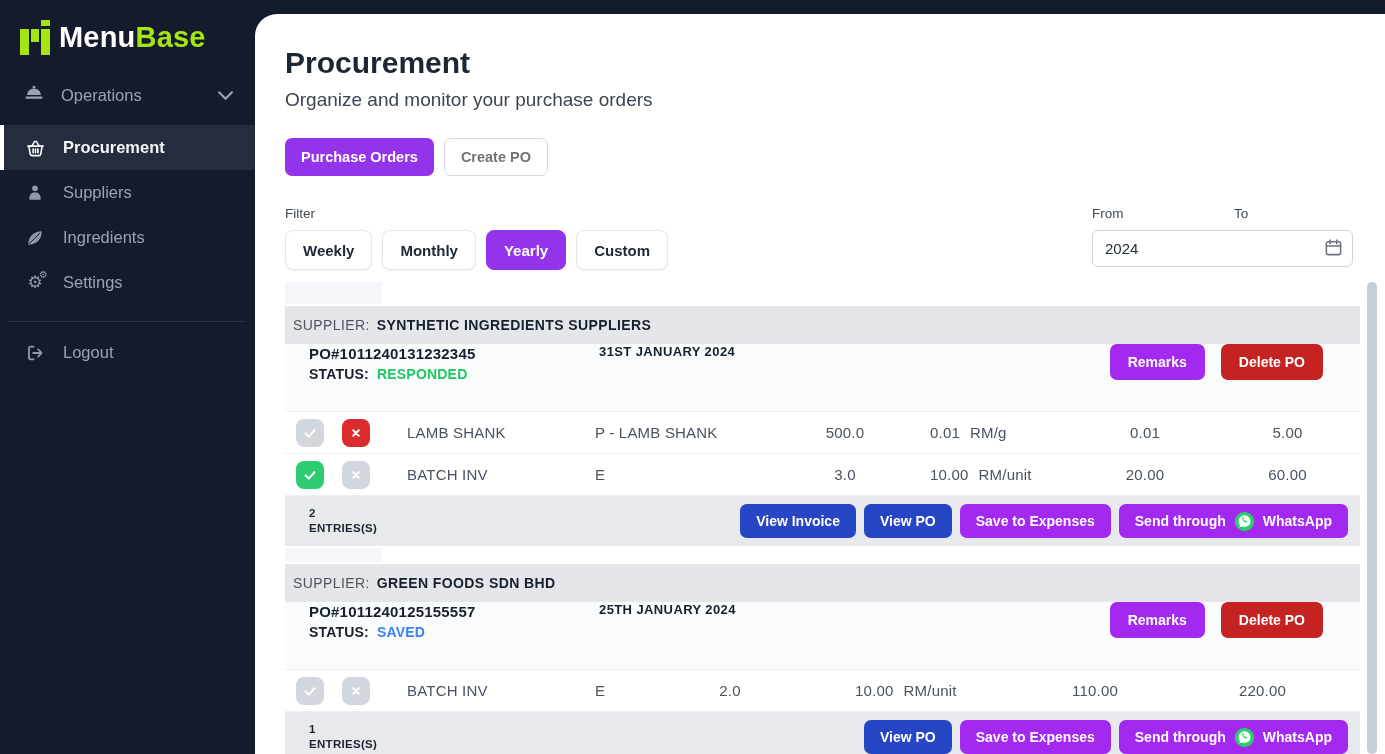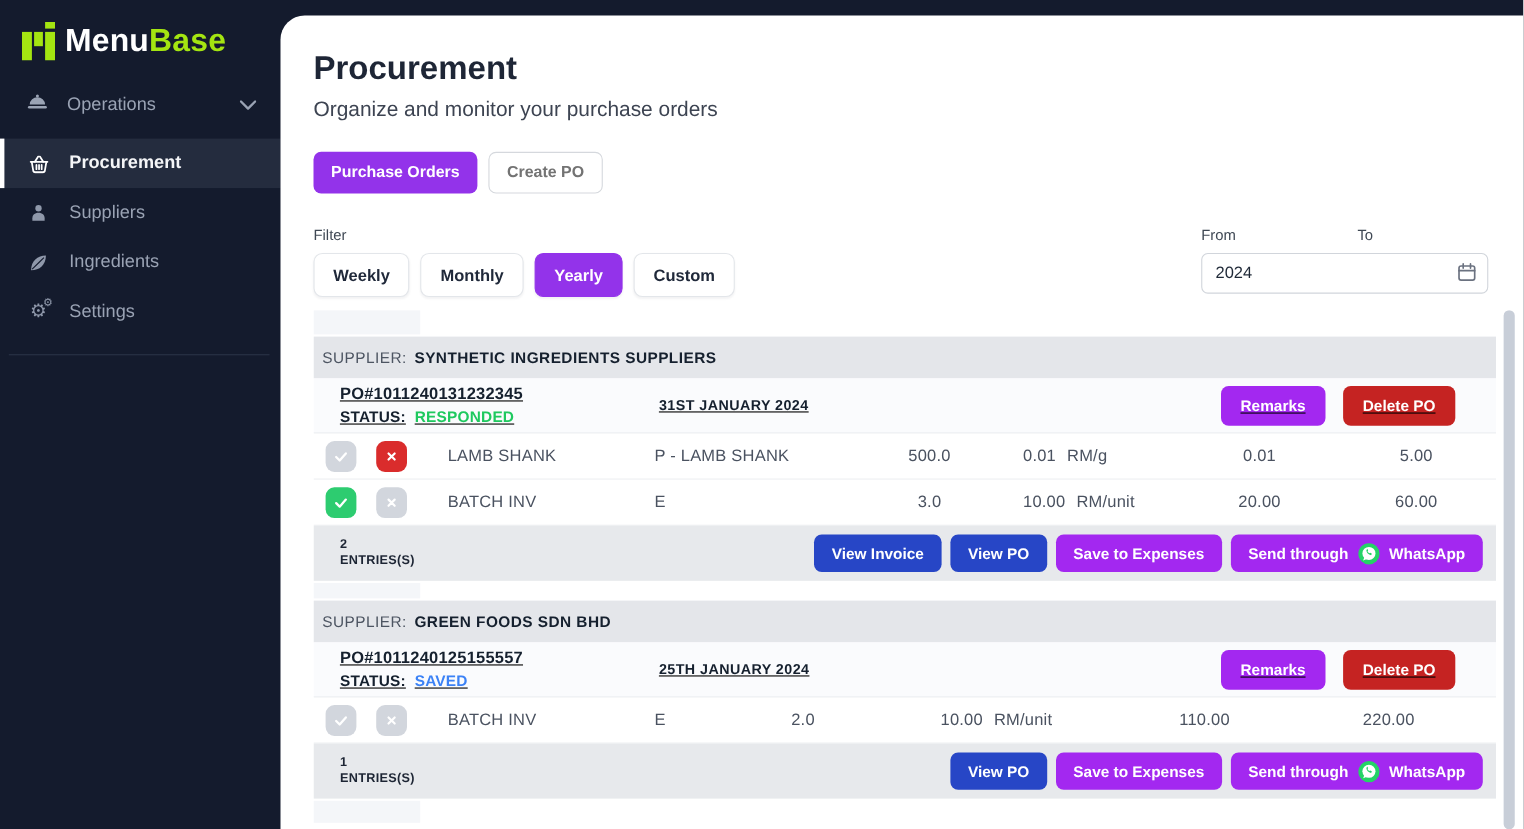--- a/index.html
+++ b/index.html
@@ -57,21 +57,21 @@
   .list { position:relative; flex:1; margin-top:12px; overflow:hidden; }
   .list-content { width:1075px; }
   .partial-strip { width:97px; height:22px; background:#f4f6f9; }
   .partial-strip.mid { height:14px; margin:2px 0; }
   .partial-strip.bottom { height:20px; margin-top:2px; }
 
   .supplier-header { height:38px; margin-top:2px; background:#e4e6ea; display:flex; align-items:center; padding-left:8px; font-size:14px; letter-spacing:.4px; }
   .supplier-header .lbl { color:#4d5562; }
   .supplier-header .name { color:#15202e; font-weight:700; margin-left:7px; }
 
-  .po-header { height:50px; background:#fafbfd; border-bottom:1px solid #eceef1; display:flex; align-items:center; padding-left:24px;text-decoration:underline; }
+  .po-header { height:68px; background:#fafbfd; border-bottom:1px solid #eceef1; display:flex; align-items:flex-start; padding-left:24px; }
   .po-info { width:290px; }
   .po-number { font-size:15px; font-weight:700; color:#15202e; line-height:19px; letter-spacing:.2px; }
   .po-status { font-size:14px; font-weight:700; color:#15202e; line-height:19px; margin-top:2px; letter-spacing:.2px; }
   .po-status .status-val { margin-left:8px; }
   .po-date { font-size:13px; font-weight:700; color:#15202e; letter-spacing:.4px; }
   .po-actions { margin-left:auto; margin-right:37px; display:flex; gap:16px; }
   .pill { height:36px; display:flex; align-items:center; padding:0 18px; border-radius:7px; font-size:14px; font-weight:700; color:#fff; cursor:pointer; border:none; }
   .pill.purple { background:#a328f0; }
   .pill.red { background:#c52322; }
 
@@ -163,20 +163,29 @@
       <span>Ingredients</span>
     </div>
 
     <div class="nav-item">
       <span class="ic icon-gear"></span>
       <span>Settings</span>
     </div>
 
     <div class="side-divider"></div>
 
+    <div class="nav-item">
+      <span class="ic">
+        <svg width="18" height="18" viewBox="0 0 20 20" fill="none" stroke="currentColor" stroke-width="2" stroke-linecap="round" stroke-linejoin="round">
+          <path d="M8.5 3 H5.2 A1.9 1.9 0 0 0 3.3 4.9 V15.1 A1.9 1.9 0 0 0 5.2 17 H8.5"></path>
+          <path d="M8 10 H17 M13.6 6 L17.3 10 L13.6 14"></path>
+        </svg>
+      </span>
+      <span>Logout</span>
+    </div>
   </div>
 
   <div class="main">
 
     <div class="page-title">Procurement</div>
     <div class="page-subtitle">Organize and monitor your purchase orders</div>
 
     <div class="tabs">
       <div class="tab active">Purchase Orders</div>
       <div class="tab inactive">Create PO</div>

